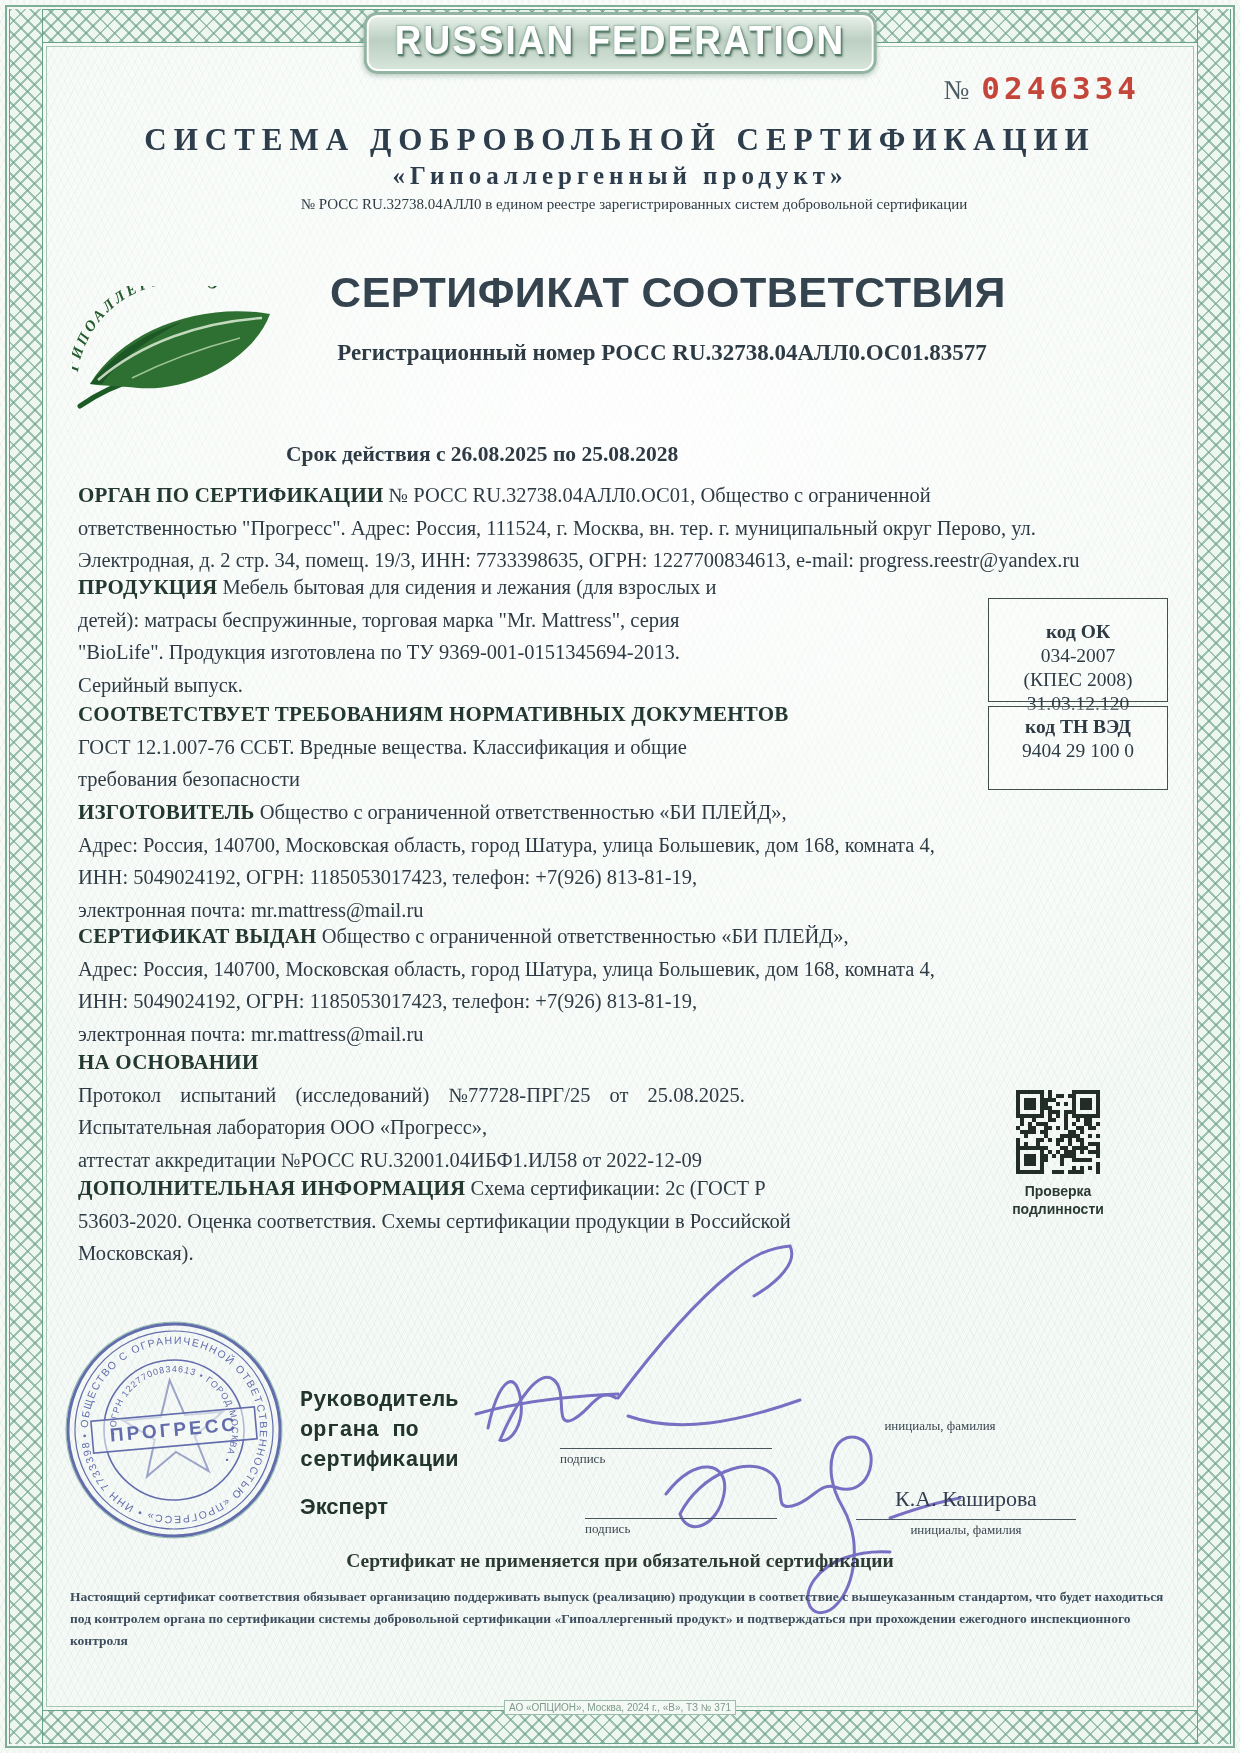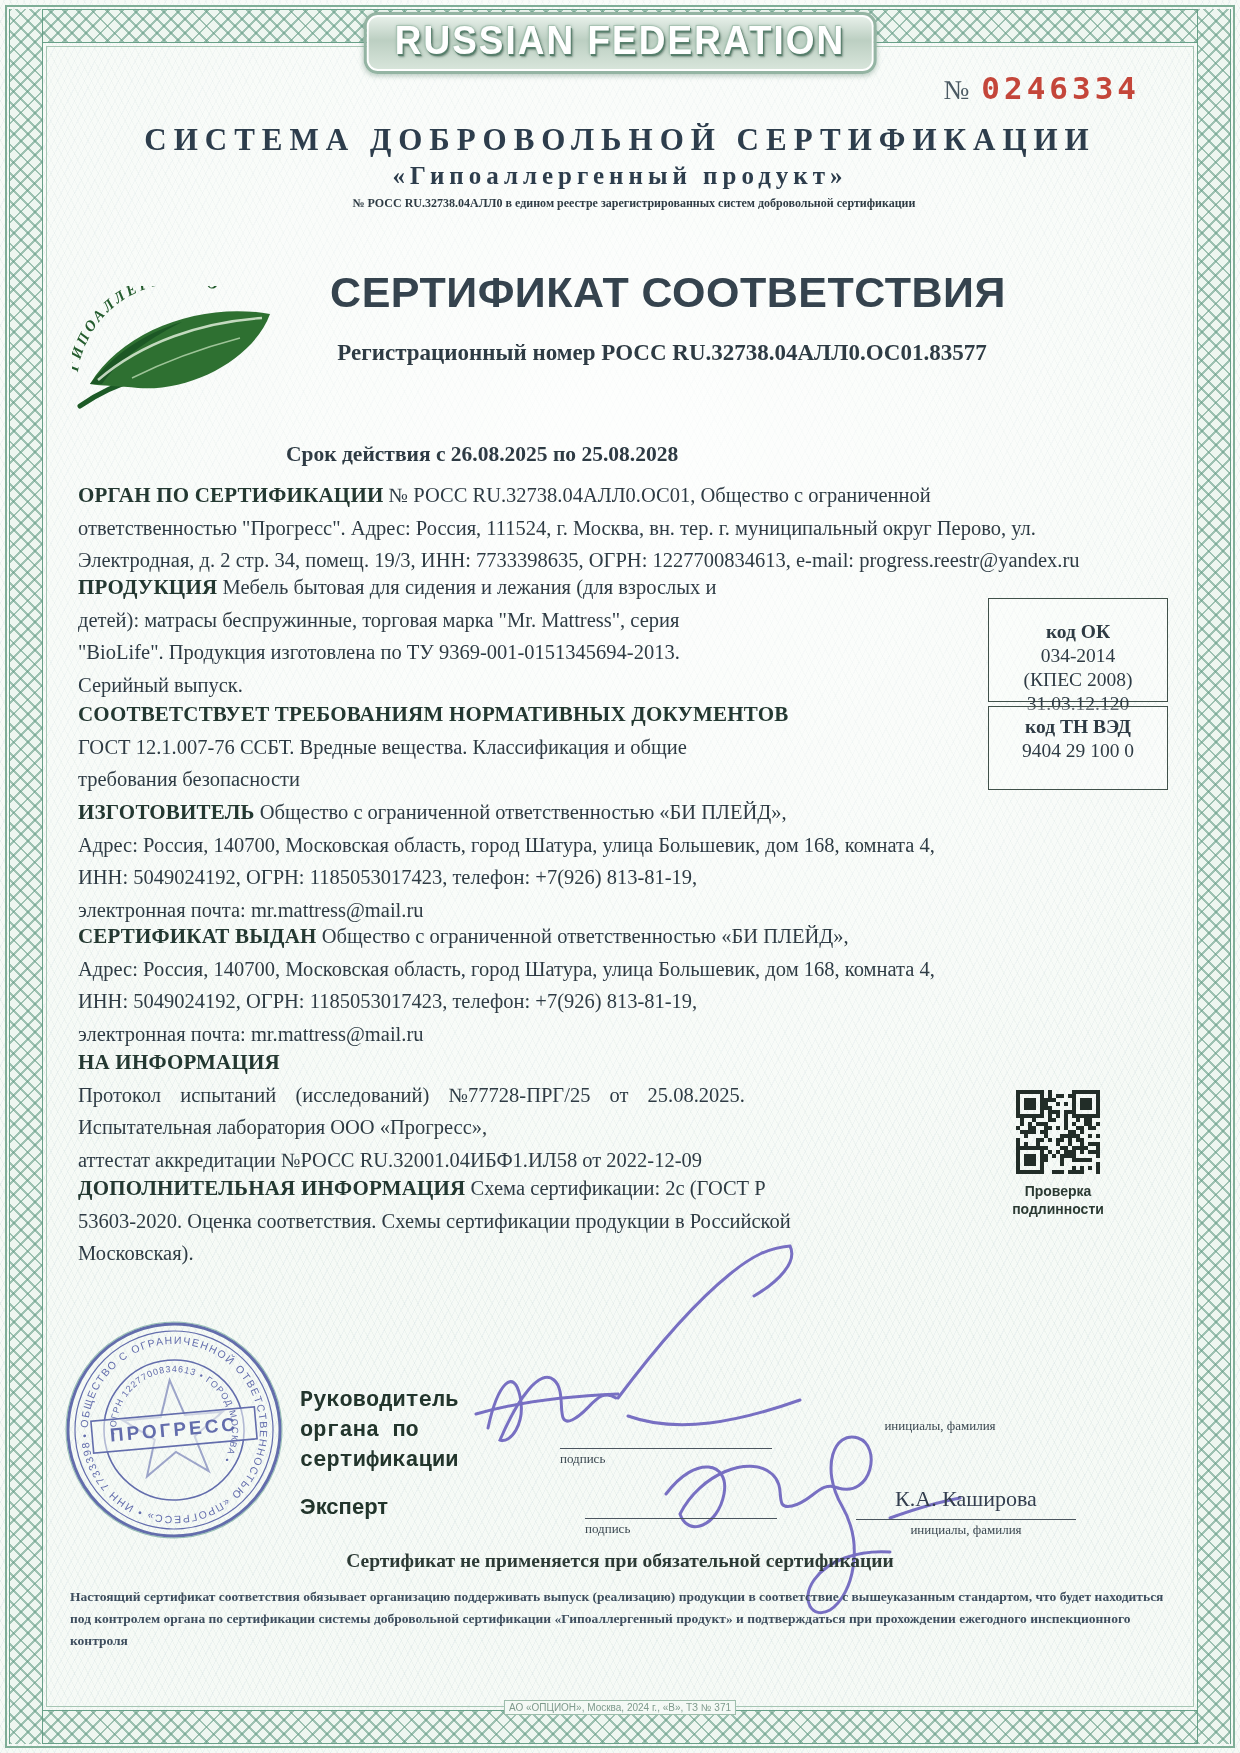--- a/index.html
+++ b/index.html
@@ -40,21 +40,21 @@
     text-shadow:-1px -1px 0 #a9c4b4, 1px 1px 0 #577f6c, 2px 2px 2px rgba(60,90,75,.55), 0 0 3px #6e9682;
     white-space:nowrap;
   }
   .serial{position:absolute;top:70px;right:100px;white-space:nowrap;}
   .serial .no{font-size:27px;color:#4b5a63;margin-right:12px;}
   .serial .num{font-family:"DejaVu Sans Mono",monospace;font-weight:bold;font-size:31px;color:#c4463a;letter-spacing:4px;}
 
   .hdr{position:absolute;left:0;right:0;text-align:center;}
   .hdr-title{top:122px;font-size:31px;font-weight:bold;letter-spacing:7px;color:#2d3d4c;}
   .hdr-sub{top:162px;font-size:25px;font-weight:bold;letter-spacing:5px;color:#2d3d4c;}
-  .hdr-reg{top:196px;font-size:12px;font-weight:bold;color:#2e3b44;margin-left:28px;}
+  .hdr-reg{top:196px;font-size:15px;font-weight:normal;color:#2e3b44;margin-left:28px;}
 
   .main-title{position:absolute;top:268px;left:0;right:0;text-align:center;transform:translateX(48px);
     font-family:"Liberation Sans",sans-serif;font-weight:bold;font-size:43px;letter-spacing:.5px;color:#35434e;}
   .reg-line{position:absolute;top:340px;left:0;right:0;text-align:center;transform:translateX(42px);
     font-size:23px;font-weight:bold;color:#2e3b44;}
   .validity{position:absolute;left:286px;top:442px;font-size:21.5px;font-weight:bold;color:#2e3b44;}
 
   .sec{position:absolute;left:78px;margin:0;font-size:20.5px;line-height:32.5px;color:#2e3b44;}
   .sec .ln{white-space:nowrap;}
   .lbl{font-weight:bold;font-size:21px;letter-spacing:.2px;color:#233831;}
@@ -145,21 +145,21 @@
   <p class="sec" style="top:571px;width:810px;">
     <b class="lbl">ПРОДУКЦИЯ</b>
     <span class="ln">Мебель бытовая для сидения и лежания (для взрослых и</span><br>
     <span class="ln">детей): матрасы беспружинные, торговая марка "Mr. Mattress", серия</span><br>
     <span class="ln">"BioLife". Продукция изготовлена по ТУ 9369-001-0151345694-2013.</span><br>
     <span class="ln">Серийный выпуск.</span>
   </p>
 
   <div class="codebox" style="top:598px;height:104px;">
     <div class="cb-label">код  ОК</div>
-    <div>034-2014</div>
+    <div>034-2007</div>
     <div>(КПЕС 2008)</div>
     <div>31.03.12.120</div>
   </div>
 
   <p class="sec" style="top:698px;width:900px;">
     <b class="lbl">СООТВЕТСТВУЕТ ТРЕБОВАНИЯМ НОРМАТИВНЫХ ДОКУМЕНТОВ</b><br>
     <span class="ln">ГОСТ 12.1.007-76 ССБТ. Вредные вещества. Классификация и общие</span><br>
     <span class="ln">требования безопасности</span>
   </p>
 
@@ -178,21 +178,21 @@
 
   <p class="sec" style="top:920px;width:1100px;">
     <b class="lbl">СЕРТИФИКАТ ВЫДАН</b>
     <span class="ln">Общество с ограниченной ответственностью «БИ ПЛЕЙД»,</span><br>
     <span class="ln">Адрес: Россия, 140700, Московская область, город Шатура, улица Большевик, дом 168, комната 4,</span><br>
     <span class="ln">ИНН: 5049024192, ОГРН: 1185053017423, телефон: +7(926) 813-81-19,</span><br>
     <span class="ln">электронная почта: mr.mattress@mail.ru</span>
   </p>
 
   <p class="sec" style="top:1046px;width:840px;">
-    <b class="lbl">НА ИНФОРМАЦИЯ</b><br>
+    <b class="lbl">НА ОСНОВАНИИ</b><br>
     <span class="ln wspace">Протокол испытаний (исследований) №77728-ПРГ/25 от 25.08.2025.</span><br>
     <span class="ln">Испытательная лаборатория ООО «Прогресс»,</span><br>
     <span class="ln">аттестат аккредитации №РОСС RU.32001.04ИБФ1.ИЛ58 от 2022-12-09</span>
   </p>
 
   <div class="qr-wrap">
     <div class="qr">
         <i style="left: 0px; top: 0px;"></i>
         <i style="left: 4px; top: 0px;"></i>
         <i style="left: 8px; top: 0px;"></i>

